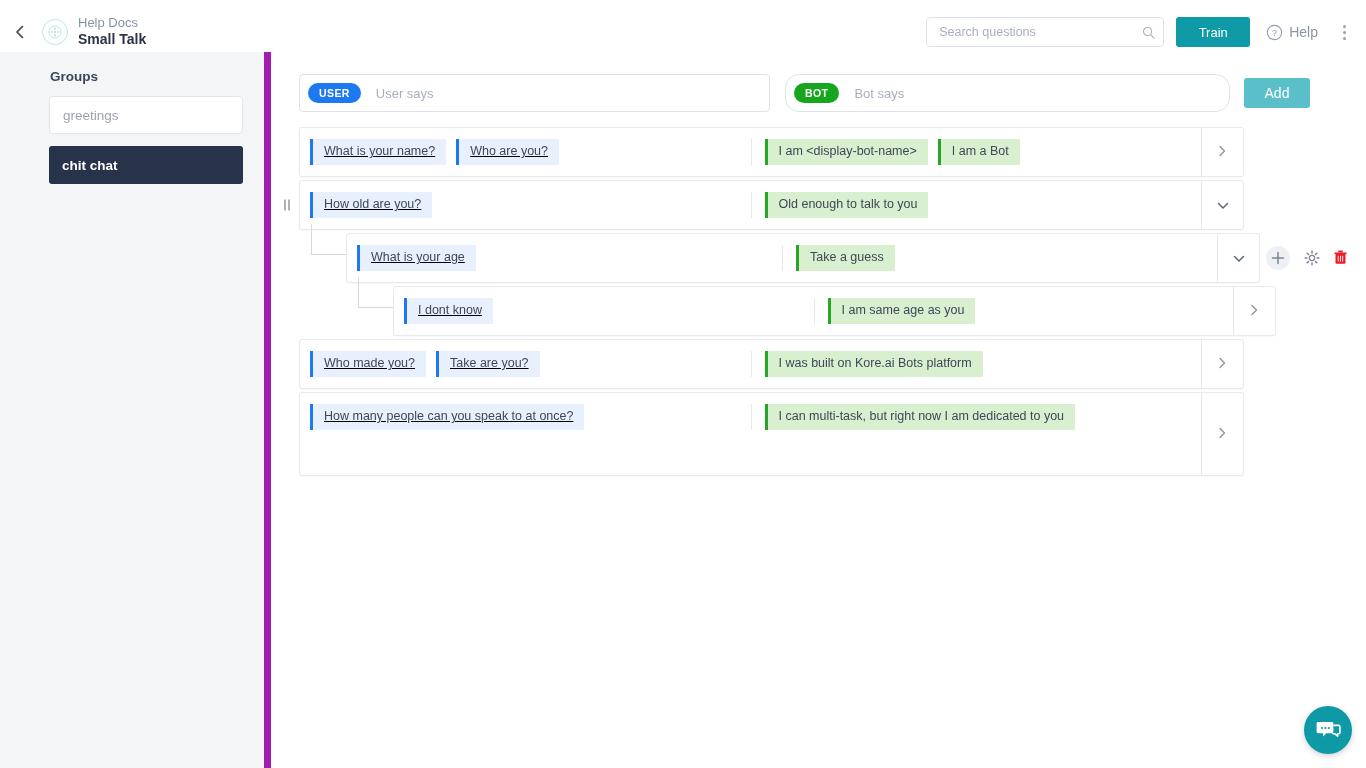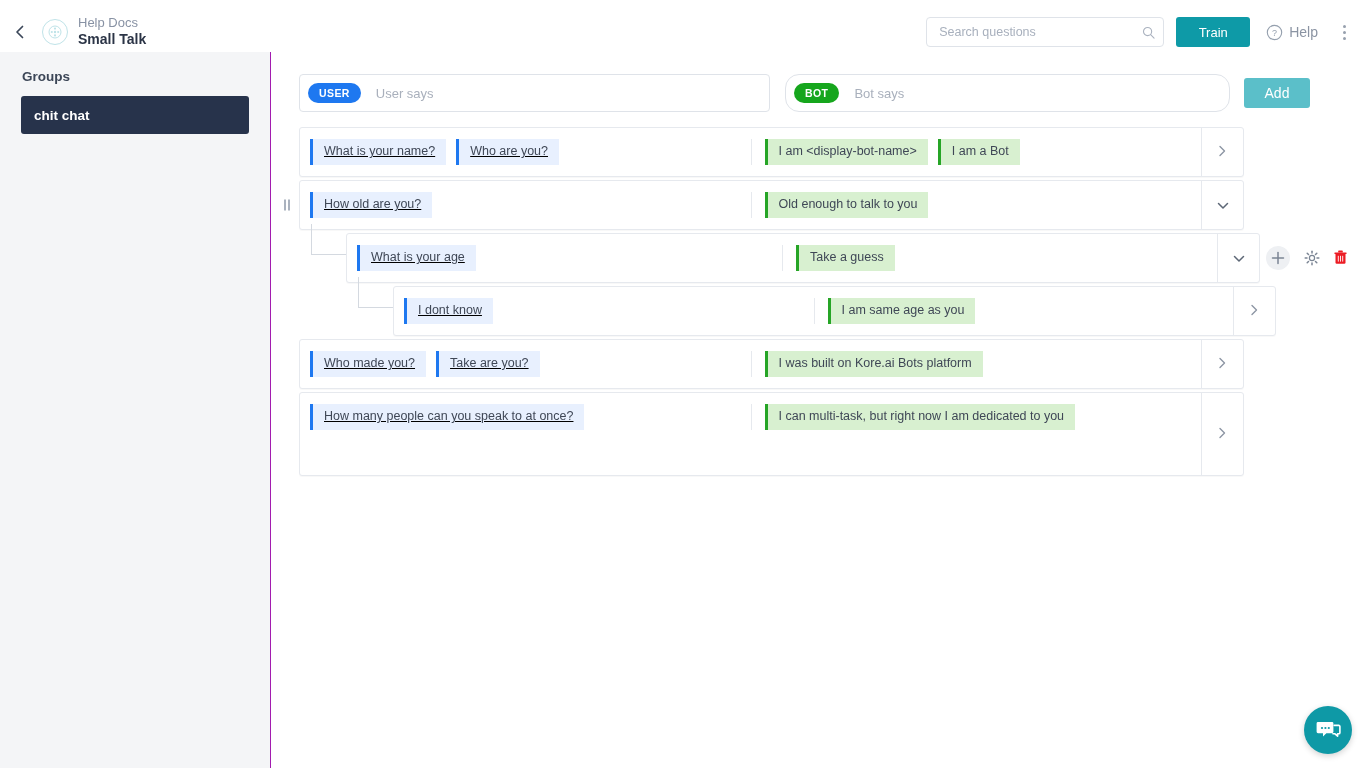--- a/index.html
+++ b/index.html
@@ -71,21 +71,22 @@
     display: flex; flex-direction: column; align-items: center; justify-content: center;
     gap: 3px; cursor: pointer;
   }
   .kebab i { width: 3px; height: 3px; background: #97a0ae; border-radius: 50%; display: block; }
 
   
   .sidebar {
     position: absolute; top: 52px; left: 0;
     width: 271px; height: 716px;
     background: #f4f5f7;
-    border-right: 1px solid #a21caf;
+    border-right: 7px solid #a21caf;
+    padding-left: 28px;
   }
   .groups-title {
     font-size: 13.5px; font-weight: bold; color: #3c4657;
     padding: 17px 0 0 22px;
   }
   .group-input {
     margin: 12px 21px 0 21px;
     height: 38px; background: #fff;
     border: 1px solid #e1e5ea; border-radius: 4px;
     display: flex; align-items: center; padding: 0 13px;
@@ -247,20 +248,23 @@
     <div class="kebab">
       <i></i>
       <i></i>
       <i></i>
     </div>
   </div>
 </div>
 
 <div class="sidebar">
   <div class="groups-title">Groups</div>
+  <div class="group-input">
+    <input type="text" placeholder="greetings" style="">
+  </div>
   <div class="group-item selected">
     <span>chit chat</span>
   </div>
 </div>
 
 <div class="main">
 
   <div class="entry-bar">
     <div class="entry-field user">
       <span class="badge user">USER</span>

